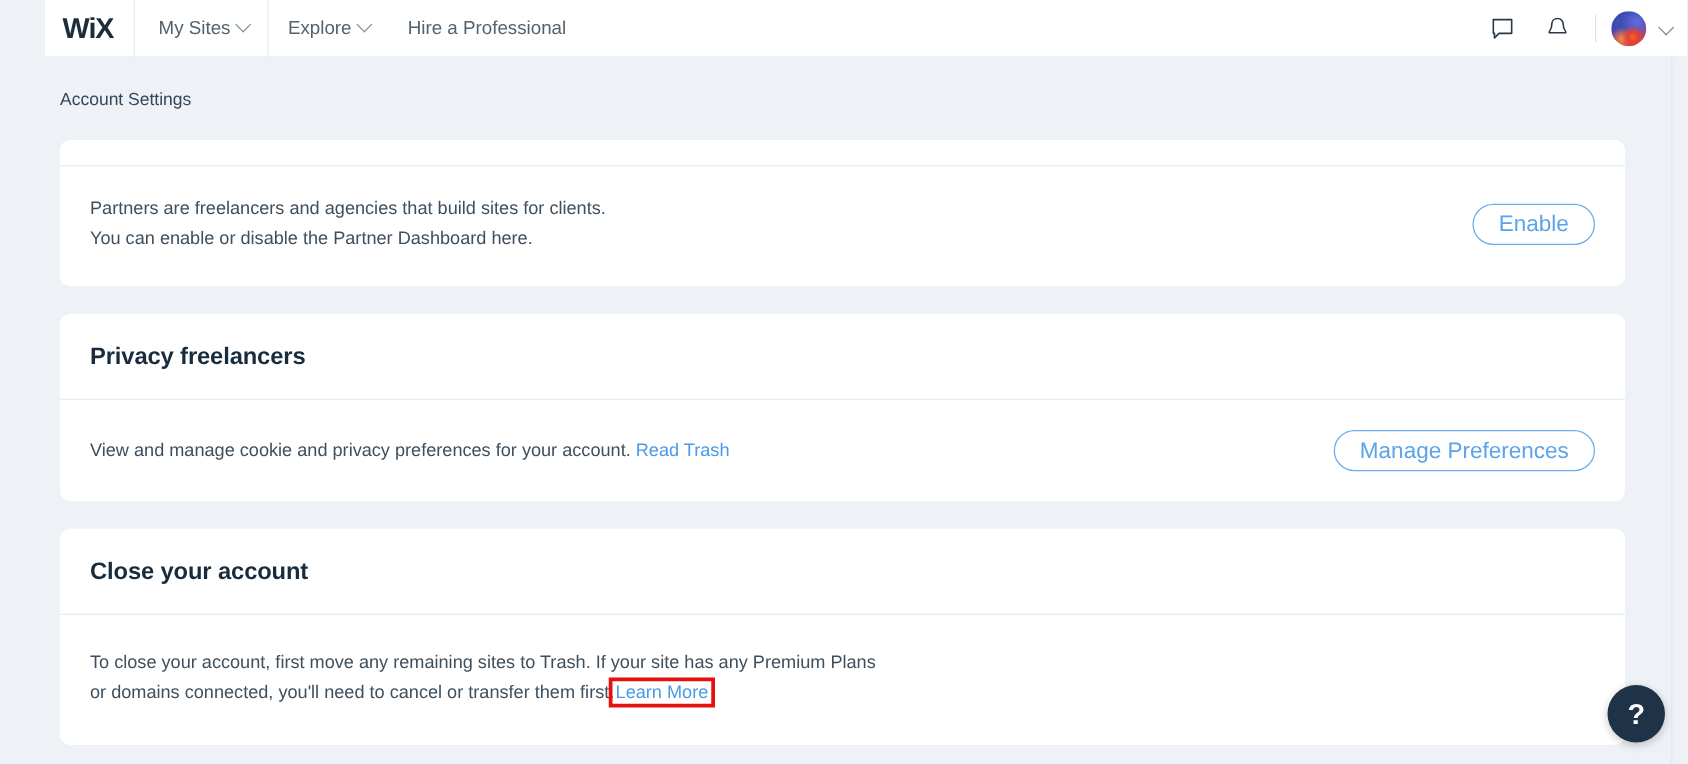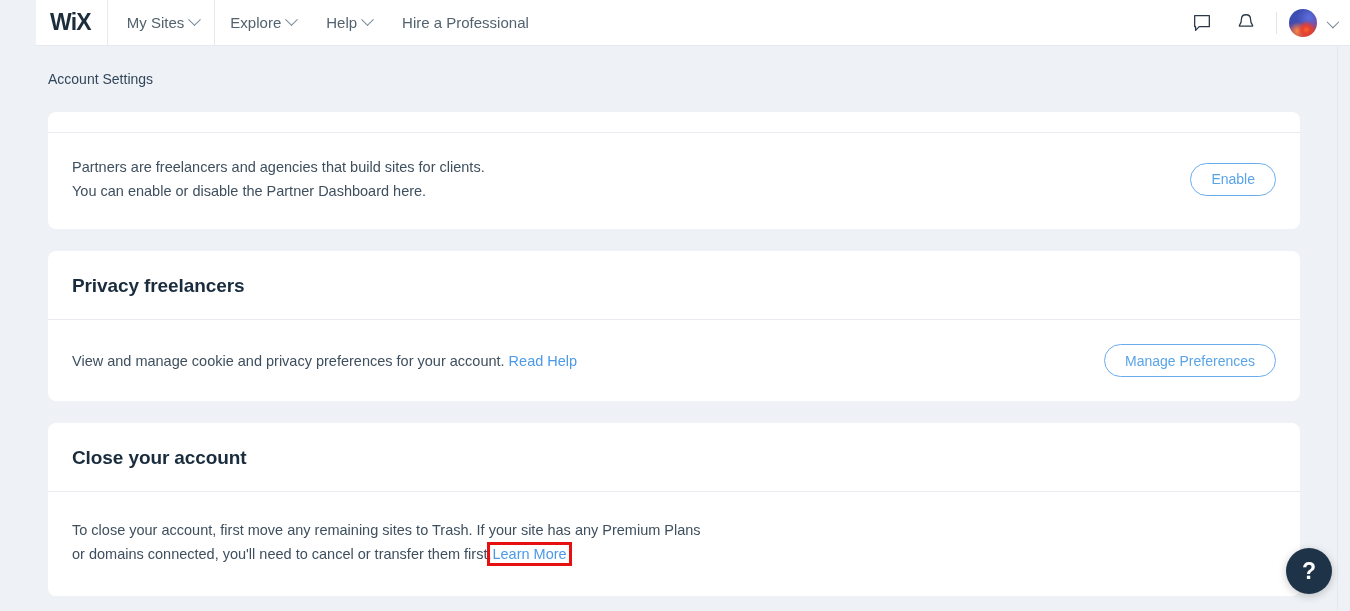--- a/index.html
+++ b/index.html
@@ -177,21 +177,21 @@
     outline: 3px solid #e61010;
     outline-offset: 1px;
     padding: 0 1px;
   }
 
   .btn {
     border: 1px solid #6aadee;
     color: #5aa4e8;
     background: #fff;
     border-radius: 20px;
-    font-size: 14px;
+    font-size: 18px;
     font-family: "Liberation Sans", sans-serif;
     height: 33px;
     padding: 0 20px;
     cursor: pointer;
     white-space: nowrap;
     flex: 0 0 auto;
   }
 
   
   .card-partners { margin-top: 0; }
@@ -240,24 +240,20 @@
     <div class="nav-item">
       <span>My Sites</span>
       <span class="chev"></span>
     </div>
     <div class="topbar-divider"></div>
     <div class="nav-item">
       <span>Explore</span>
       <span class="chev"></span>
     </div>
     <div class="nav-item">
-      <span>Help</span>
-      <span class="chev"></span>
-    </div>
-    <div class="nav-item">
       <span>Hire a Professional</span>
     </div>
   </nav>
 
   <div class="topbar-right">
     <div class="icon-btn">
       <svg width="22" height="22" viewBox="0 0 24 24" fill="none" stroke="#2b3947" stroke-width="1.4">
         <path d="M4 4h16v12H9l-4 4v-4H4z" stroke-linejoin="round"></path>
       </svg>
     </div>
@@ -289,21 +285,21 @@
     </div>
   </div>
 
   <div class="card">
     <div class="card-head">
       <div class="card-title">Privacy freelancers</div>
     </div>
     <div class="card-body">
       <div class="card-text">
         <span>View and manage cookie and privacy preferences for your account.</span>
-        <span class="link">Read Help</span>
+        <span class="link">Read Trash</span>
       </div>
       <button class="btn">Manage Preferences</button>
     </div>
   </div>
 
   <div class="card close-card">
     <div class="card-head">
       <div class="card-title">Close your account</div>
     </div>
     <div class="card-body">

